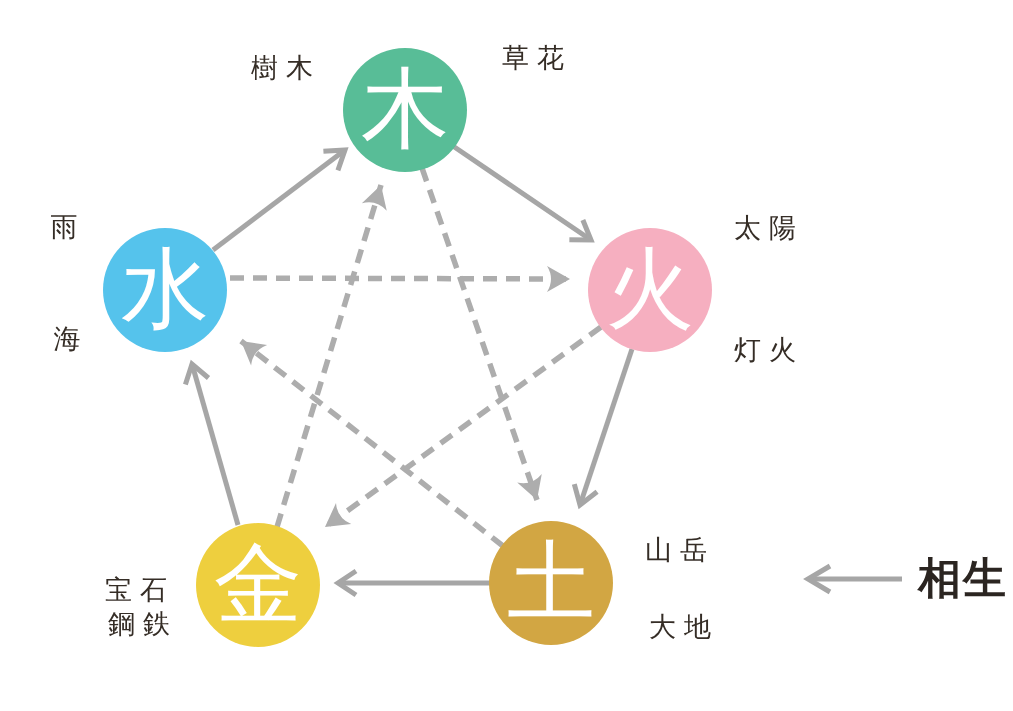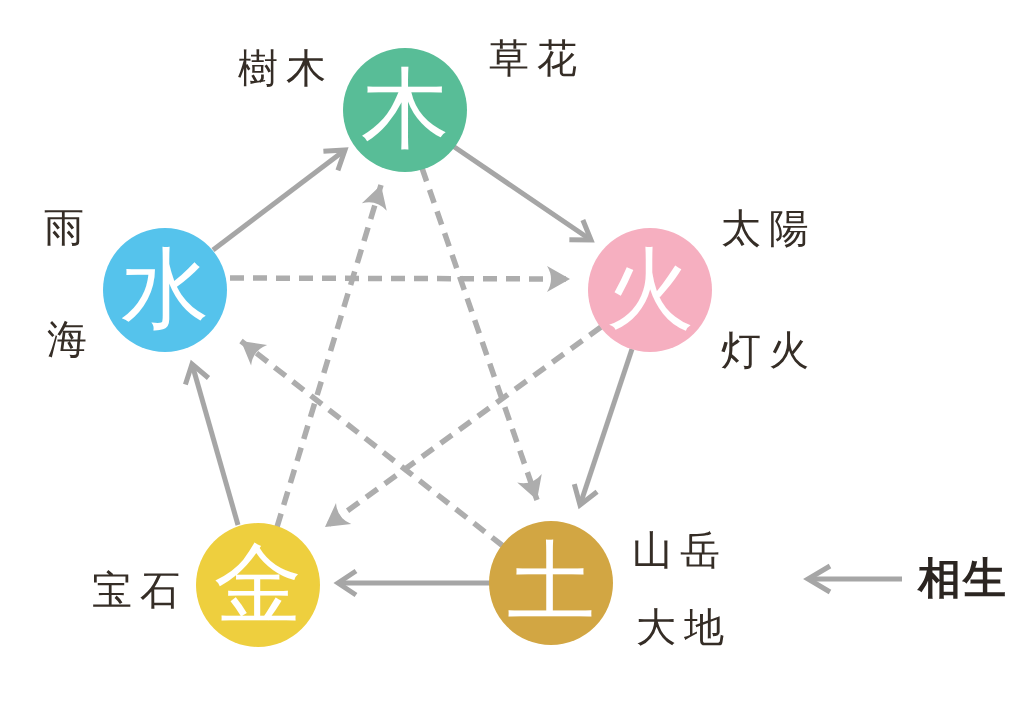--- a/index.html
+++ b/index.html
@@ -20,21 +20,21 @@
   .circle span{
     color:#ffffff;
     font-size:88px;
     line-height:1;
     font-family:"Liberation Serif","DejaVu Serif",serif;
   }
   .lbl{
     position:absolute;
     transform:translate(-50%,-50%);
     color:#352d26;
-    font-size:40px;
+    font-size:27px;
     letter-spacing:8px;
     white-space:nowrap;
     font-family:Liberation Serif, serif;
   }
   .legend{
     position:absolute;
     left:790px;top:550px;
     display:flex;flex-direction:column;gap:14px;
   }
   .legend-row{display:flex;align-items:center;gap:10px;}
@@ -94,20 +94,21 @@
   <div class="lbl" style="left:286px;top:68px;">樹木</div>
   <div class="lbl" style="left:537px;top:58px;">草花</div>
 
   <div class="lbl" style="left:68px;top:227px;">雨</div>
   <div class="lbl" style="left:71px;top:339px;">海</div>
 
   <div class="lbl" style="left:769px;top:228px;">太陽</div>
   <div class="lbl" style="left:769px;top:350px;">灯火</div>
 
   <div class="lbl" style="left:140px;top:542px;margin-top:48px;">宝石</div>
+  <div class="lbl" style="left:143px;top:624px;">鋼鉄</div>
 
   <div class="lbl" style="left:680px;top:550px;">山岳</div>
   <div class="lbl" style="left:684px;top:627px;">大地</div>
 
   <div class="legend">
     <div class="legend-row">
       <svg width="118" height="36" viewBox="0 0 118 36">
         <line x1="112" y1="18" x2="22" y2="18" stroke="#a6a6a6" stroke-width="5"></line>
         <path d="M40,5 L18,18 L40,31" fill="none" stroke="#a6a6a6" stroke-width="5"></path>
       </svg>

